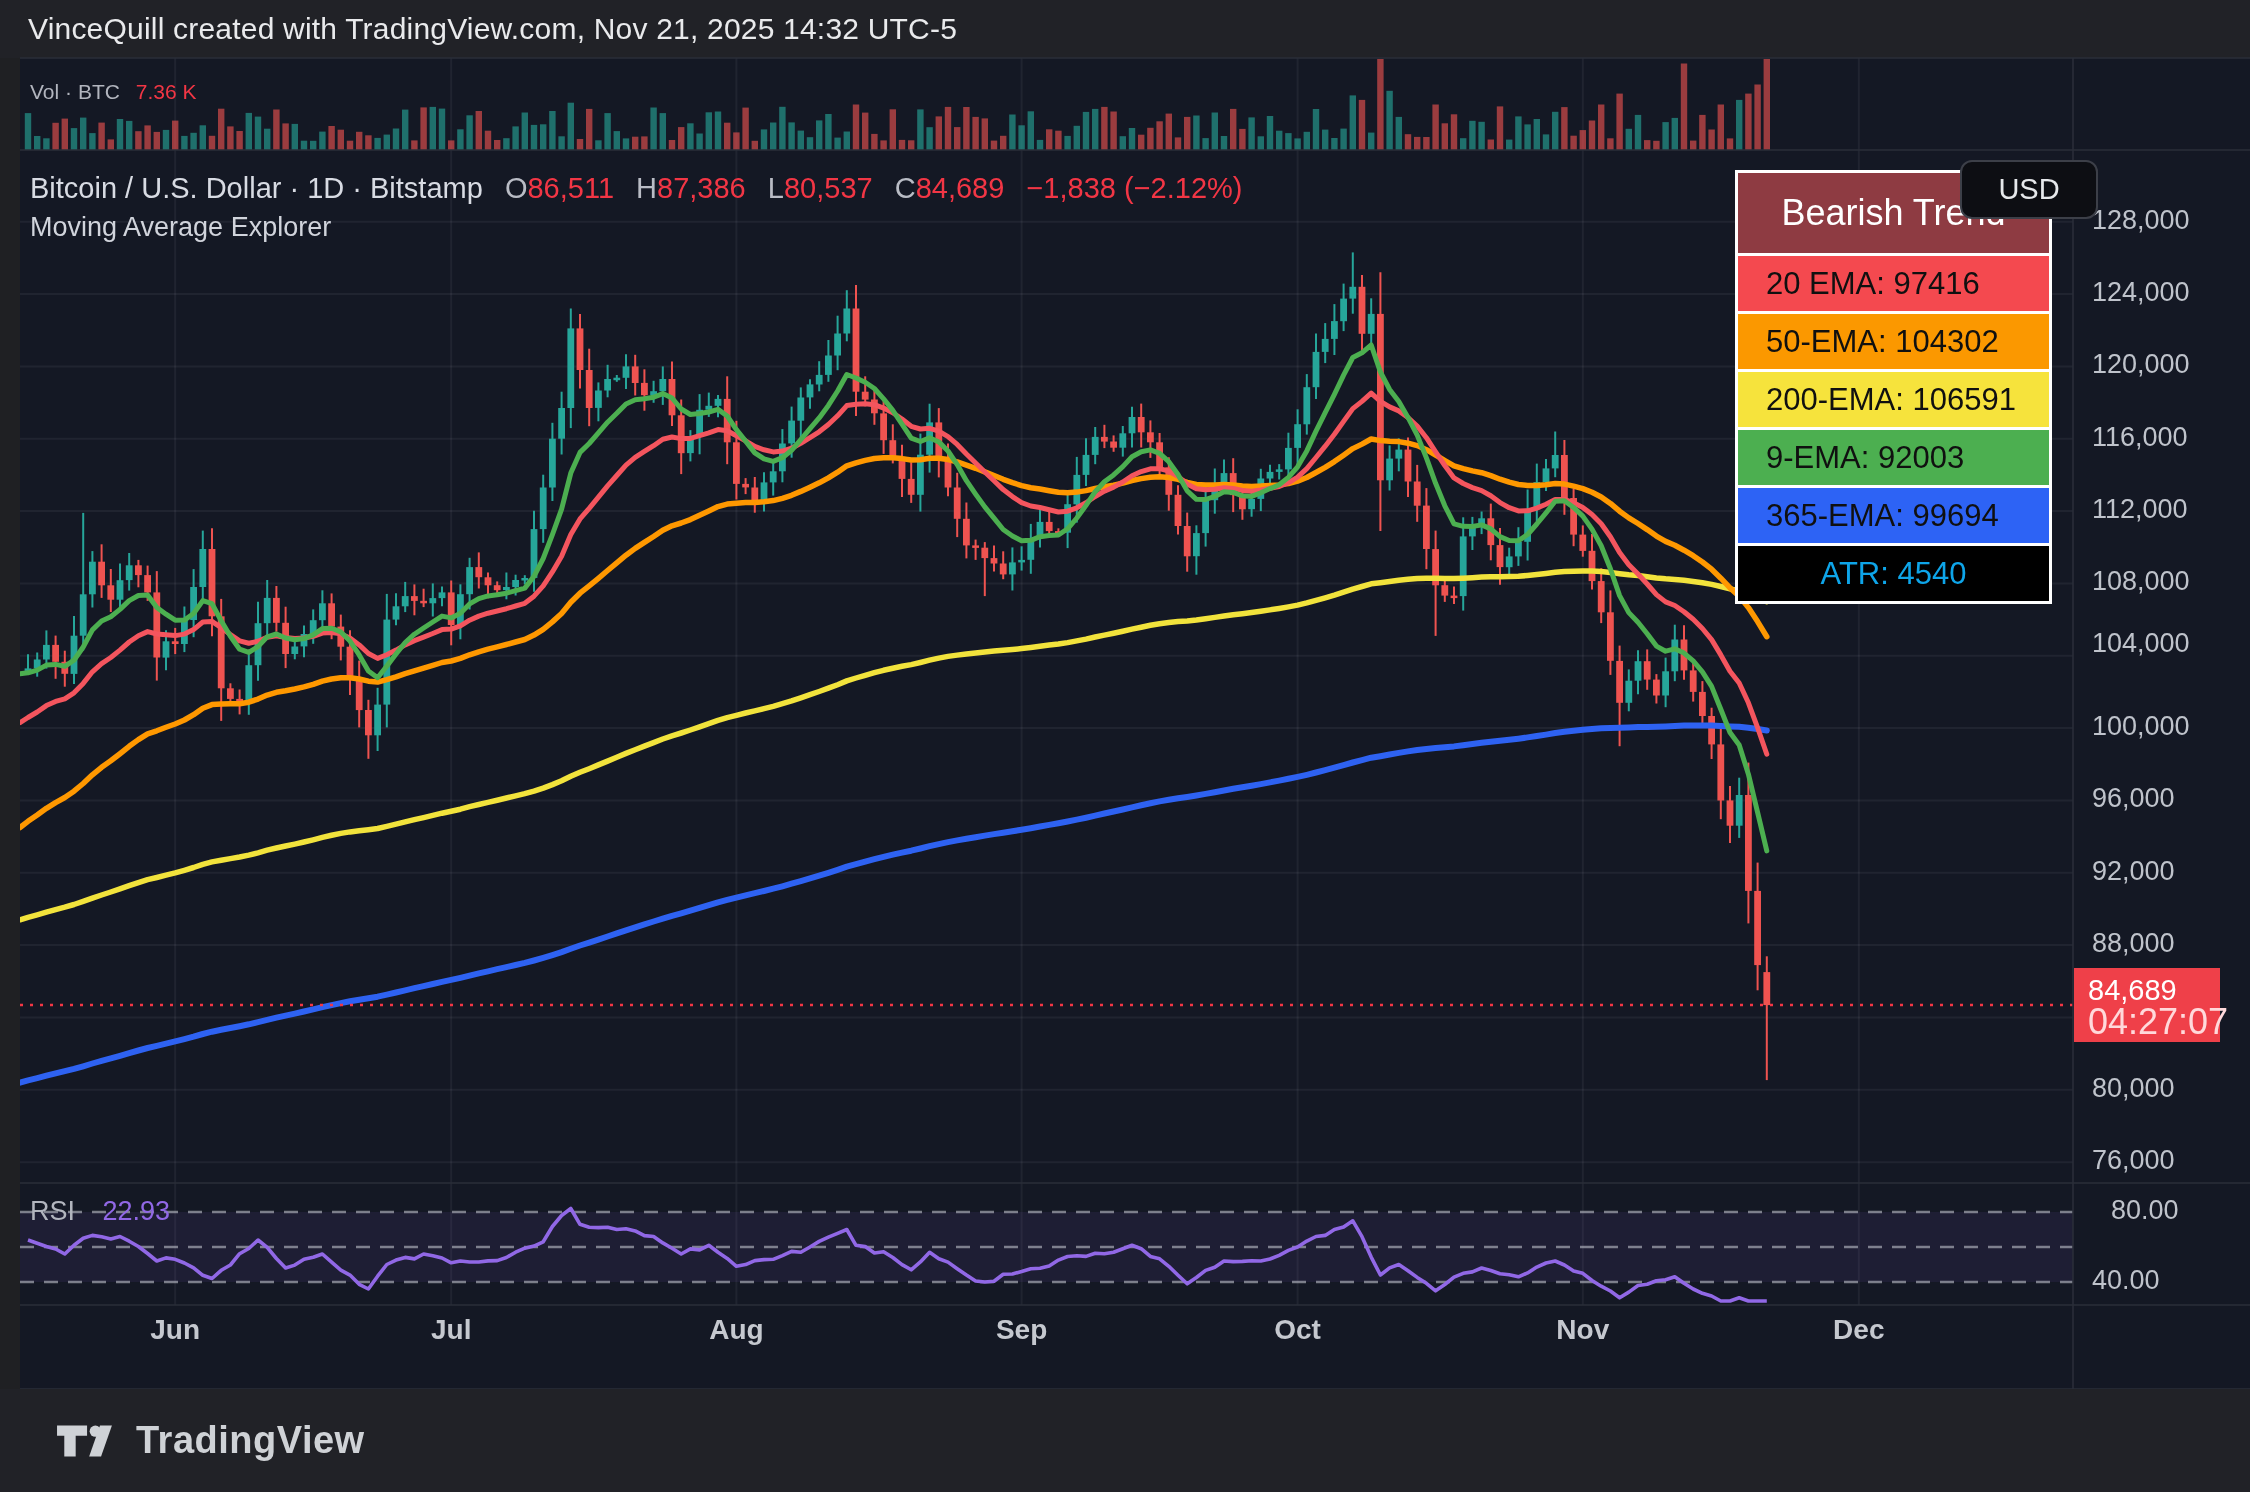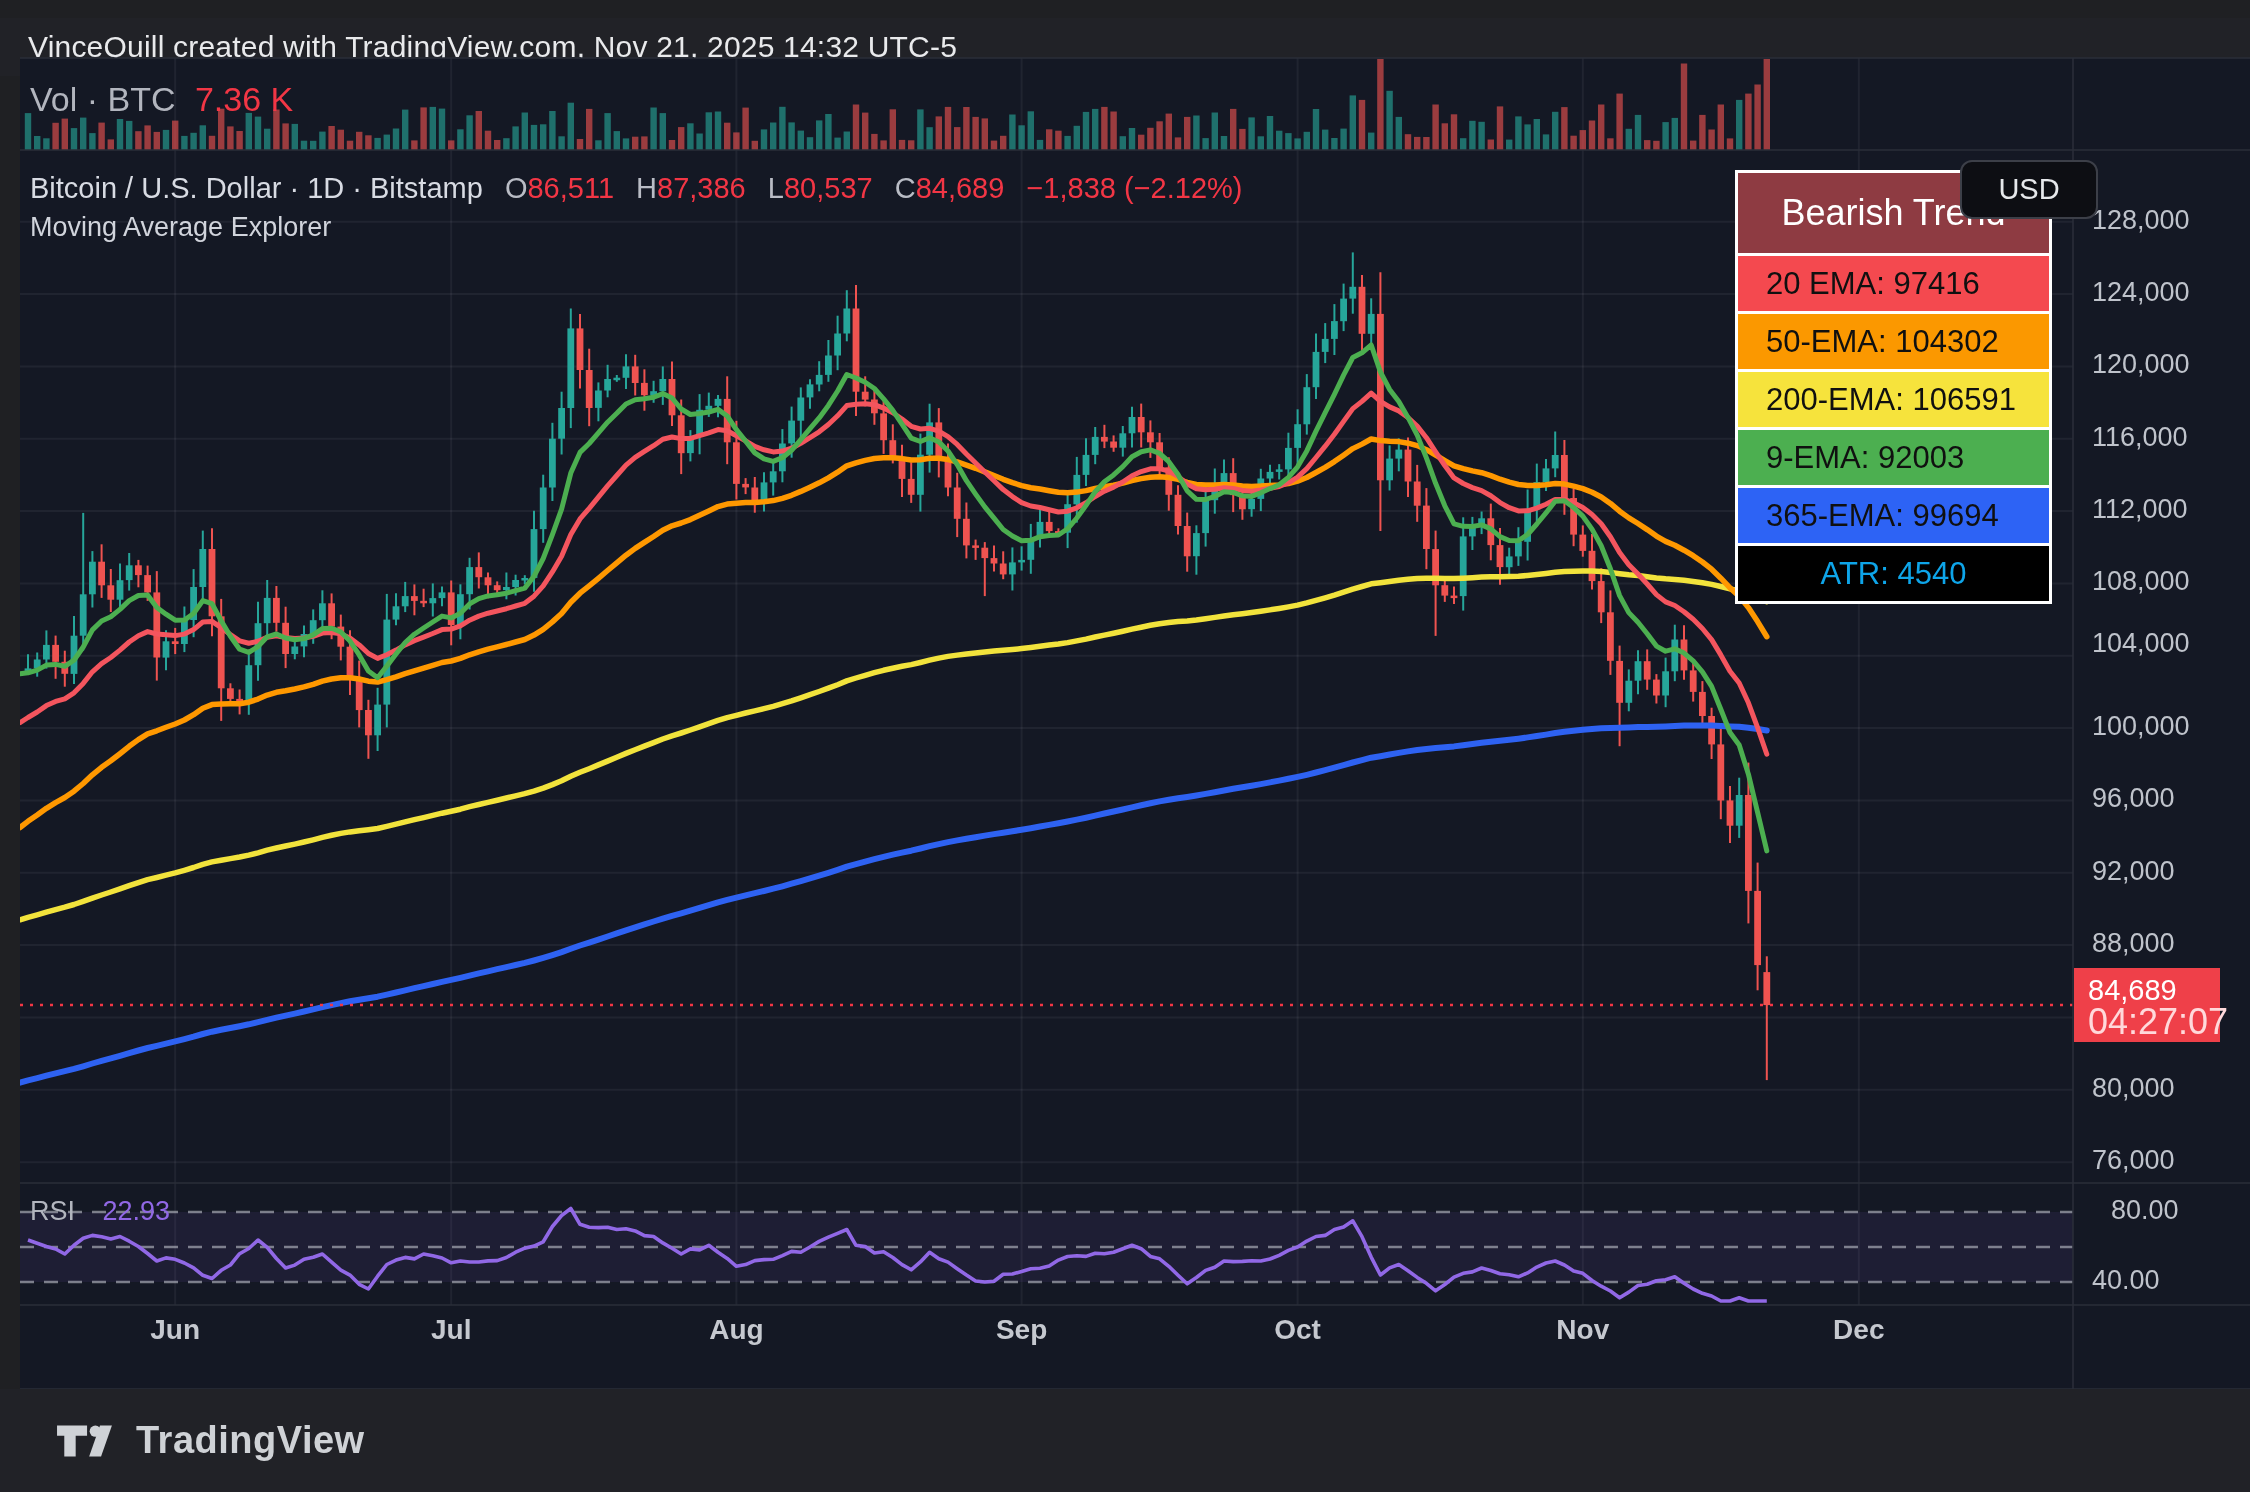--- a/index.html
+++ b/index.html
@@ -1,26 +1,26 @@
 <!DOCTYPE html>
 <html><head>
 <meta charset="utf-8">
 <style>
   html,body{margin:0;padding:0;background:#1f2023;}
   #app{position:relative;width:2250px;height:1492px;background:#1f2023;overflow:hidden;
        font-family:"Liberation Sans","DejaVu Sans",sans-serif;}
   .abs{position:absolute;}
   
-  .topbar{left:0;top:18px;width:2250px;height:58px;background:#212227;display:flex;align-items:center;}
+  .topbar{left:0;top:0;width:2250px;height:58px;background:#212227;display:flex;align-items:center;}
   .topbar span{margin-left:28px;font-size:30px;color:#e9eaec;letter-spacing:.2px;}
   
   .chartbg{left:20px;top:58px;width:2230px;height:1331px;background:#141824;}
   #cv{left:0;top:0;}
   
-  .vol-label{left:30px;top:80px;font-size:34px;color:#b2b5be;white-space:nowrap;text-align:center;}
+  .vol-label{left:30px;top:80px;font-size:21px;color:#b2b5be;white-space:nowrap;text-align:center;}
   .vol-label .val{color:#f23645;margin-left:10px;}
   .title-row{left:30px;top:172px;font-size:29px;color:#d8dbe3;white-space:nowrap;}
   .title-row .lt{color:#b9bcc5;margin-left:14px;}
   .title-row .red{color:#f23645;}
   .subtitle{left:30px;top:212px;font-size:27px;color:#d1d4dc;}
   .rsi-row{left:30px;top:1196px;font-size:27px;color:#b2b5be;white-space:nowrap;}
   .rsi-row .val{color:#9168e6;margin-left:20px;}
   
   .legend{left:1735px;top:170px;width:317px;background:#fff;border:3px solid #fff;box-sizing:border-box;}
   .legend .hdr{height:80px;background:#8e3b42;color:#fff;font-size:36px;display:flex;align-items:center;justify-content:center;}

